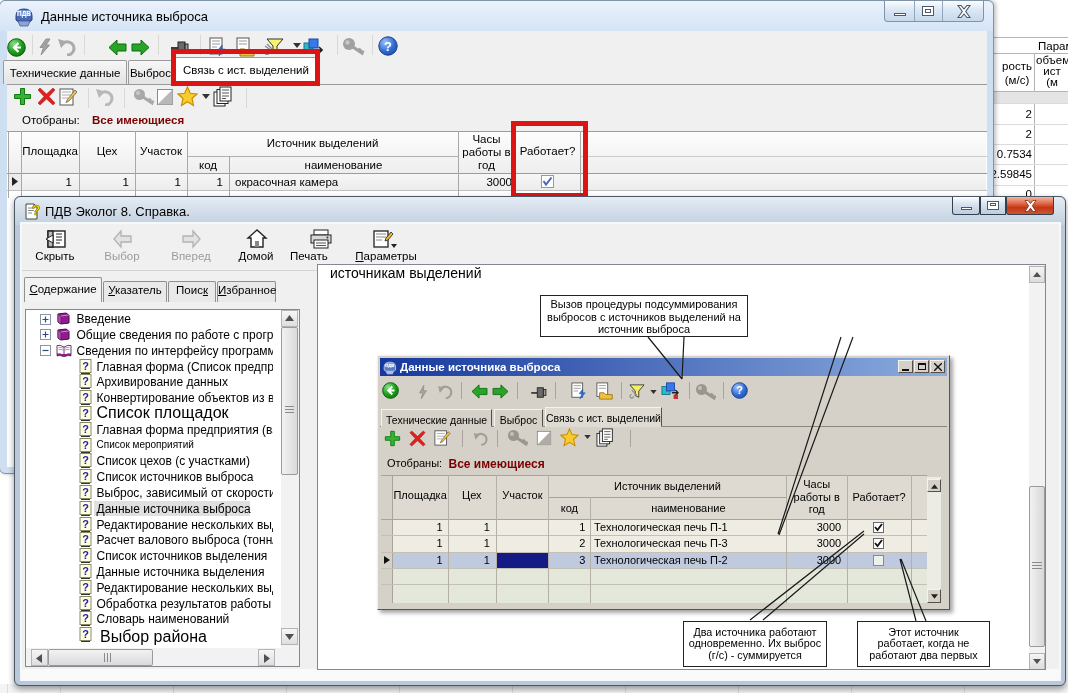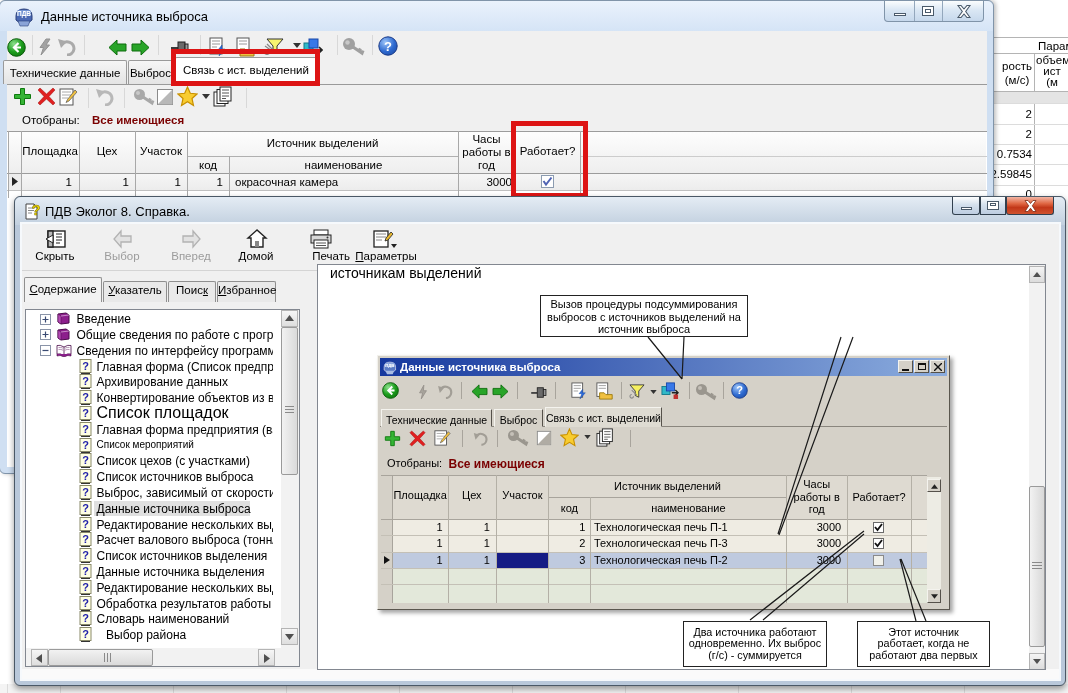--- a/index.html
+++ b/index.html
@@ -287,21 +287,21 @@
         <rect x="9" y="13" width="4" height="6" fill="#888"></rect>
       </svg>
     <div class="a" style="left:211px;top:53px;width:60px;text-align:center;font-size:11.5px">Домой</div>
     <svg style="left:295px;top:32px" width="22" height="20" viewBox="0 0 22 20">
         <rect x="4" y="1" width="14" height="5" fill="#fff" stroke="#222"></rect>
         <rect x="1" y="6" width="20" height="8" fill="#d8d8d8" stroke="#222"></rect>
         <rect x="4" y="11" width="14" height="8" fill="#fff" stroke="#222"></rect>
         <path d="M6 14 h10 M6 16.5 h10" stroke="#555"></path>
         <circle cx="17.5" cy="8.5" r="1" fill="#333"></circle>
       </svg>
-    <div class="a" style="left:275px;top:53px;width:60px;text-align:right;font-size:11.5px">Печать</div>
+    <div class="a" style="left:275px;top:53px;width:60px;text-align:left;font-size:11.5px">Печать</div>
     <svg style="left:357px;top:31px" width="26" height="21" viewBox="0 0 26 21">
         <rect x="2" y="3" width="14" height="16" fill="#fff" stroke="#222" stroke-width="1.3"></rect>
         <path d="M4 6 h10 M4 9 h10 M4 12 h6" stroke="#888"></path>
         <path d="M14 10 L19 4 L21 6 L16 12 L13 13 Z" fill="#e8b830" stroke="#222" stroke-width="0.8"></path>
         <path d="M19 16 L25 16 L22 20 Z" fill="#222"></path>
       </svg>
     <div class="a" style="left:340px;top:53px;width:62px;text-align:center;font-size:11.5px"><u>П</u>араметры</div>
     <div class="a" style="left:7px;top:73px;width:296px;height:1px;background:#d4d4d4"></div>
 
     <div class="a" style="left:9px;top:80px;width:78px;height:25px;background:#f2f2f2;border:1px solid #8f8f8f;border-bottom:none;border-radius:2px 2px 0 0;font-size:11.5px;text-align:center;padding-top:5px"><u>С</u>одержание</div>
@@ -442,21 +442,21 @@
           <rect x="1" y="0.5" width="11" height="13" fill="#ffffe4" stroke="#8a8a6a"></rect>
           <text x="6.5" y="10.5" font-size="11" font-weight="bold" fill="#2222aa" text-anchor="middle">?</text>
           <path d="M2 14.5 h9" stroke="#333" stroke-width="1"></path>
         </svg>
       <div class="a" style="left:70.5px;top:302.9px;font-size:12px;white-space:nowrap">Словарь наименований</div>
       <svg style="left:52.5px;top:317.7px" width="13" height="15" viewBox="0 0 13 15">
           <rect x="1" y="0.5" width="11" height="13" fill="#ffffe4" stroke="#8a8a6a"></rect>
           <text x="6.5" y="10.5" font-size="11" font-weight="bold" fill="#2222aa" text-anchor="middle">?</text>
           <path d="M2 14.5 h9" stroke="#333" stroke-width="1"></path>
         </svg>
-      <div class="a" style="left:80px;top:318.7px;font-size:12px;white-space:nowrap">Выбор района</div>
+      <div class="a" style="left:74px;top:318.7px;font-size:16px;white-space:nowrap">Выбор района</div>
       <div class="a" style="left:247px;top:0;width:9px;height:338px;background:#fff"></div>
       <div class="a" style="left:255px;top:0;width:18px;height:338px;background:#f2f2f2"></div>
       <div class="a" style="left:255px;top:0;width:17px;height:17px;background:linear-gradient(#f6f6f6,#dedede);border:1px solid #b4b4b4"></div>
       <svg style="left:259px;top:5px" width="9" height="6" viewBox="0 0 9 6">
           <path d="M4.5 0 L9 6 L0 6 Z" fill="#505050"></path>
         </svg>
       <div class="a" style="left:255px;top:17px;width:17px;height:148px;background:linear-gradient(90deg,#f2f2f2,#dadada);border:1px solid #9a9a9a;border-radius:2px"></div>
       <div class="a" style="left:259px;top:96px;width:9px;height:1px;background:#8a8a8a"></div>
       <div class="a" style="left:259px;top:99px;width:9px;height:1px;background:#8a8a8a"></div>
       <div class="a" style="left:259px;top:102px;width:9px;height:1px;background:#8a8a8a"></div>

